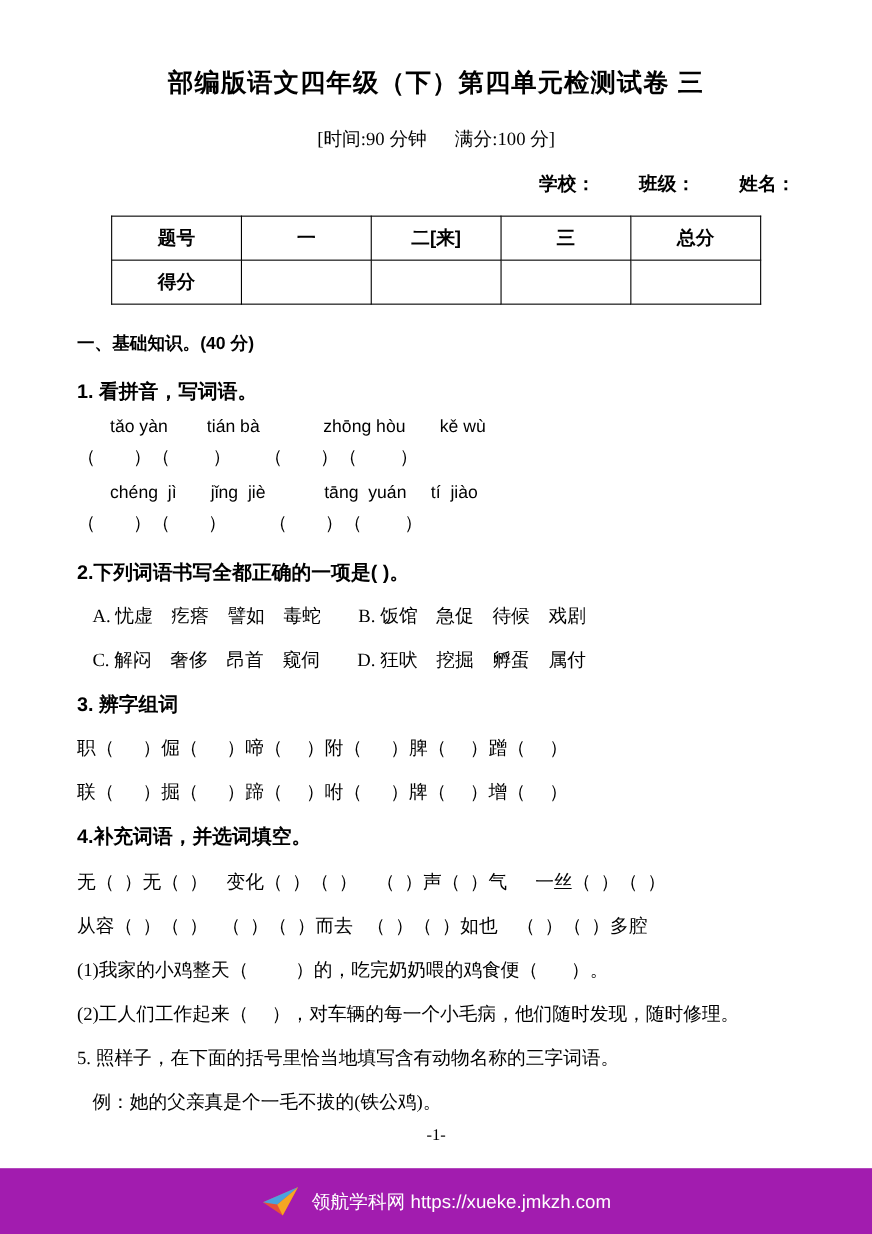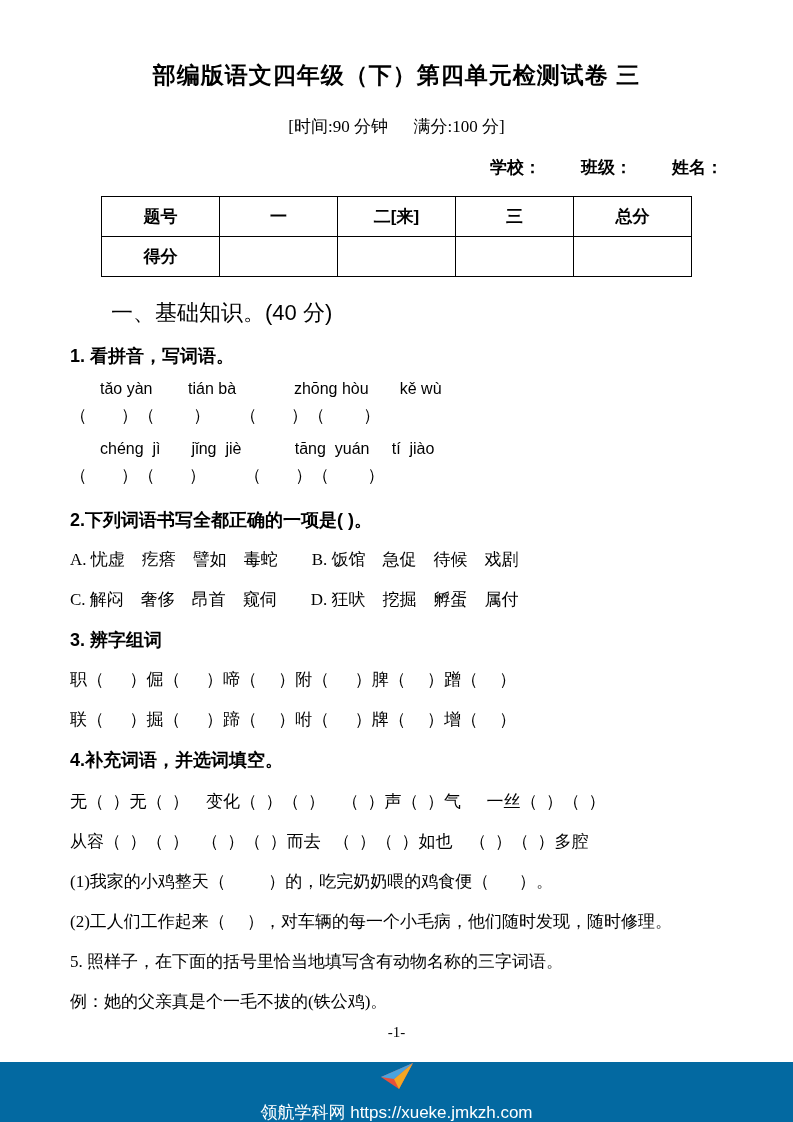--- a/index.html
+++ b/index.html
@@ -20,33 +20,33 @@
   }
   table.score-table { border-collapse:collapse; margin:16px auto 0 auto; }
   table.score-table td {
     border:1.6px solid #000; text-align:center; vertical-align:middle;
     font-family:"Liberation Sans","DejaVu Sans",sans-serif; font-weight:bold; font-size:17px;
   }
   table.score-table tr.hdr td { width:118px; height:40px; }
   table.score-table tr.scr td { height:40px; }
   .sec-heading {
     margin-top:24px; font-family:"Liberation Sans","DejaVu Sans",sans-serif;
-    font-weight:normal; font-size:22px; line-height:24px;margin-left:41px;
+    font-weight:bold; font-size:16px; line-height:24px;
   }
   .q-title {
     margin-top:20px; font-family:"Liberation Sans","DejaVu Sans",sans-serif;
     font-weight:bold; font-size:18px; line-height:22px;
   }
   .line { font-size:17px; white-space:pre; line-height:22px; }
   .pinyin {
     font-family:Liberation Sans, sans-serif; font-size:16px; white-space:pre;
     margin-top:12px; margin-left:30px; line-height:20px;
   }
   .blanks { margin-top:6px; }
-  .indent { }
+  .indent { margin-left:14px; }
   .mt18 { margin-top:18px; }
   .mt20 { margin-top:20px; }
   .mt22 { margin-top:22px; }
   .page-num { text-align:center; font-size:15px; margin-top:10px; line-height:18px; }
   .footer-bar {
     position:absolute; left:0; right:0; bottom:0; height:60px;
     display:flex; align-items:center; justify-content:center; gap:10px;
     color:#ffffff; font-family:"Liberation Sans","DejaVu Sans",sans-serif; font-size:17px;
   }
   .footer-bar .site-text { white-space:pre; }
@@ -108,21 +108,21 @@
   <div class="line mt18">(1)我家的小鸡整天（          ）的，吃完奶奶喂的鸡食便（       ）。</div>
   <div class="line mt18">(2)工人们工作起来（     ），对车辆的每一个小毛病，他们随时发现，随时修理。</div>
 
   <div class="line mt18">5. 照样子，在下面的括号里恰当地填写含有动物名称的三字词语。</div>
   <div class="line mt18 indent">例：她的父亲真是个一毛不拔的(铁公鸡)。</div>
 
   <div class="page-num">-1-</div>
 
 </div>
 
-<div class="footer-bar" style="background: #0369a1; flex-direction: column;">
+<div class="footer-bar" style="background: #a21caf;">
   <span class="logo">
     <svg width="36" height="30" viewBox="0 0 36 30" aria-hidden="true">
       <polygon points="2,16 34,2 20,28" fill="#e8503a"></polygon>
       <polygon points="34,2 20,28 15,18" fill="#f5a623"></polygon>
       <polygon points="2,16 15,18 34,2" fill="#4aa3df"></polygon>
     </svg>
   </span>
   <span class="site-text">领航学科网 https://xueke.jmkzh.com</span>
 </div>
 

